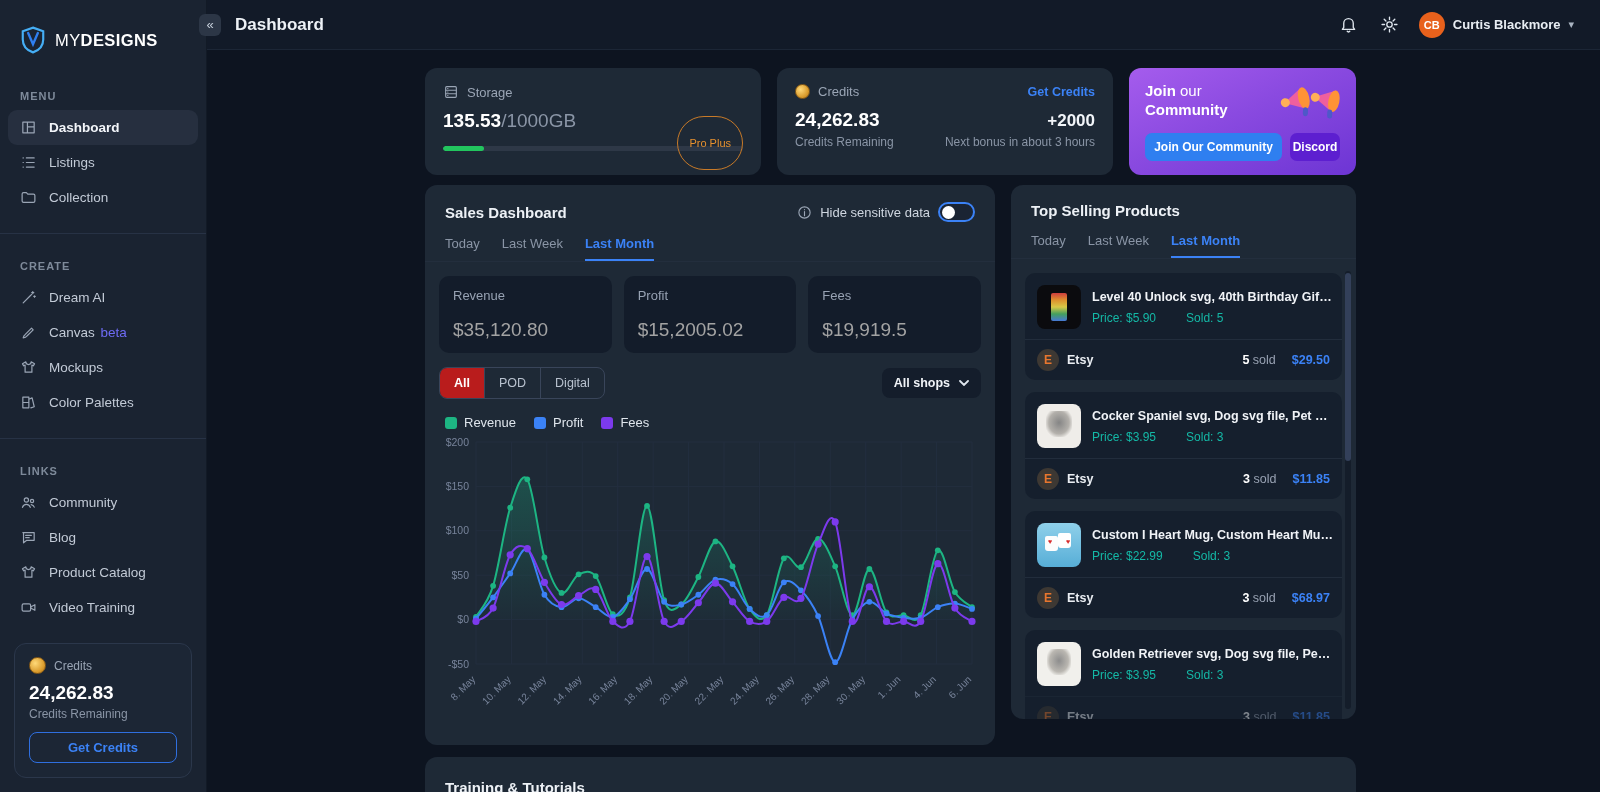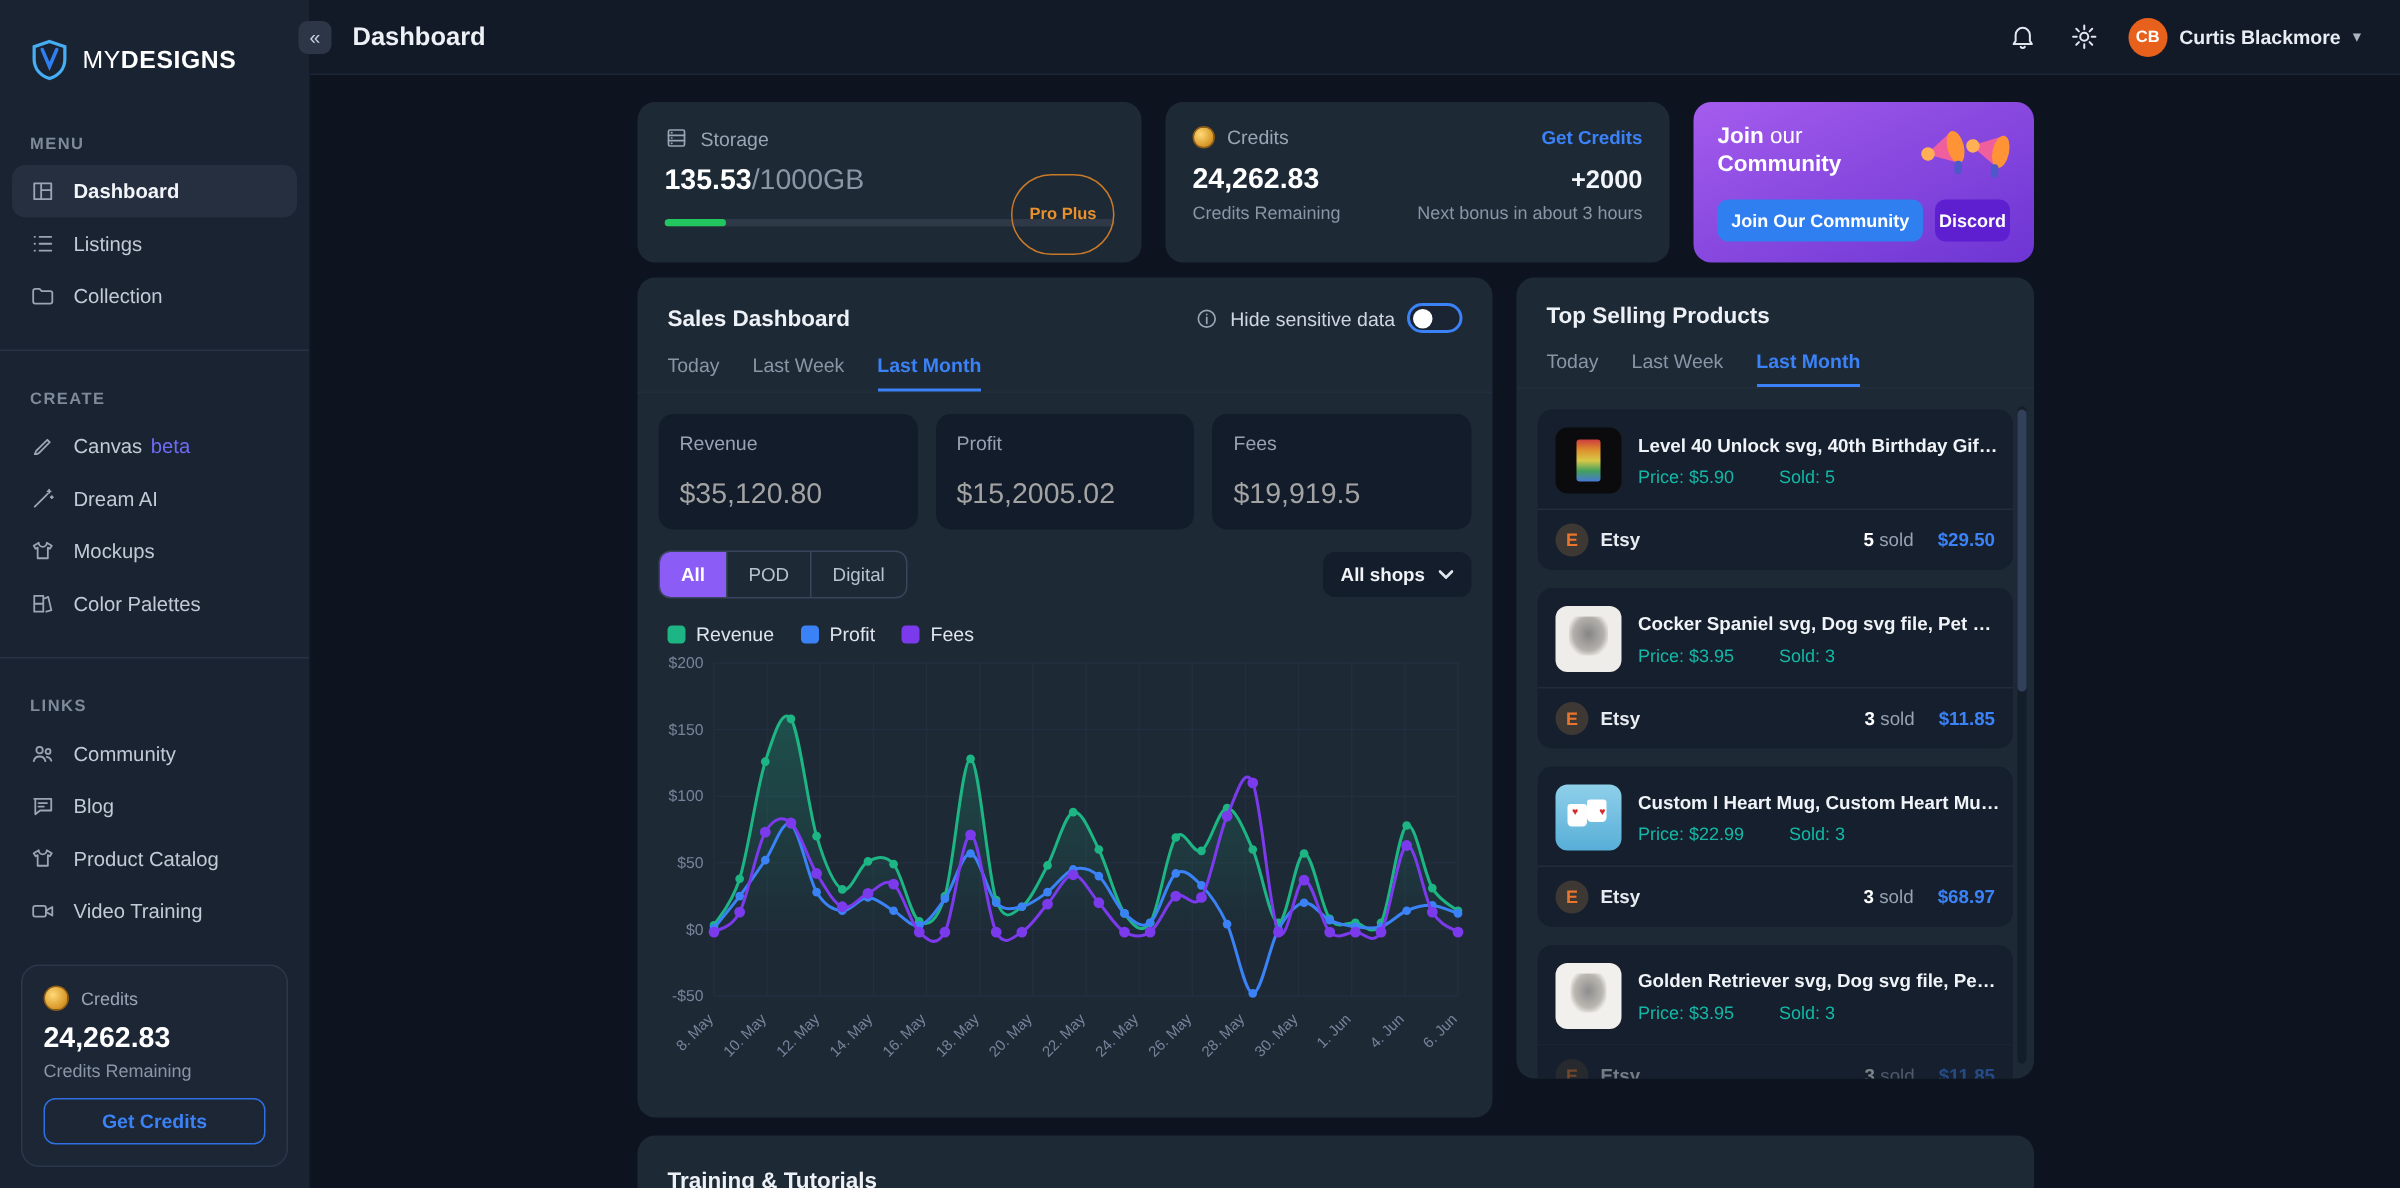--- a/index.html
+++ b/index.html
@@ -65,21 +65,21 @@
   .content { width:931px; margin-left:218px; padding-top:18px; }
 
   .cards-row { display:flex; gap:16px; }
   .info-card { background:#1e2936; border-radius:12px; height:107px; padding:16px 18px; position:relative; }
   .card-storage { width:336px; }
   .card-credits { width:336px; }
   .card-label-row { display:flex; align-items:center; gap:8px; color:#9aa5b5; font-size:13px; }
   .storage-val { margin-top:10px; font-size:19px; color:#8a95a6; }
   .storage-val b { color:#fff; font-weight:bold; }
   .plan-badge { position:absolute; right:18px; top:48px; border:1px solid #c87a28; color:#e8912f;
-    font-size:11px; font-weight:bold; padding:20px 11px; border-radius:999px; }
+    font-size:11px; font-weight:normal; padding:20px 11px; border-radius:999px; }
   .progress-track { margin-top:14px; height:5px; border-radius:3px; background:#2e3847; overflow:hidden; }
   .progress-fill { height:100%; border-radius:3px; background:#22c55e; }
   .link-blue { color:#3b82f6; font-size:12.5px; font-weight:bold; text-decoration:none; cursor:pointer; }
   .credits-top { display:flex; justify-content:space-between; align-items:center; }
   .credits-mid { display:flex; justify-content:space-between; align-items:baseline; margin-top:10px; }
   .credits-val { font-size:19px; font-weight:bold; color:#fff; }
   .credits-bonus { font-size:17px; font-weight:bold; color:#f2f5f9; }
   .credits-bottom { display:flex; justify-content:space-between; margin-top:4px; font-size:12px; color:#8a95a6; }
 
   .card-community { width:227px; border-radius:12px; padding:14px 16px;
@@ -111,21 +111,21 @@
   .stats-row { display:flex; gap:12px; margin:14px 14px 0; }
   .stat-card { flex:1; background:#131c2a; border-radius:10px; padding:12px 14px; }
   .stat-label { color:#97a2b3; font-size:13px; }
   .stat-value { color:#a3a3a3; font-size:19px; font-weight:normal; margin-top:16px; }
 
   .controls-row { display:flex; align-items:center; justify-content:space-between; margin:14px 14px 0; }
   .seg { display:inline-flex; border:1px solid #39455a; border-radius:8px; overflow:hidden; }
   .seg button { height:30px; padding:0 14px; background:transparent; border:none; color:#b9c2cf;
     font-size:12.5px; cursor:pointer; font-family:"Liberation Sans", sans-serif; }
   .seg button + button { border-left:1px solid #39455a; }
-  .seg button.active { background:#8b5cf6; color:#fff; font-weight:bold; }
+  .seg button.active { background:#b91c1c; color:#fff; font-weight:bold; }
   .shop-select { height:30px; padding:0 12px; background:#141d2b; border:none; border-radius:8px;
     color:#f0f3f7; font-size:12.5px; font-weight:bold; display:flex; align-items:center; gap:9px; cursor:pointer;
     font-family:"Liberation Sans", sans-serif; }
 
   .legend-row { display:flex; gap:18px; margin:16px 20px 2px; }
   .legend-item { display:flex; align-items:center; gap:7px; font-size:13px; color:#dfe5ec; cursor:pointer; }
   .legend-swatch { width:12px; height:12px; border-radius:3px; }
 
   .chart-wrap { margin:2px 15px 0; }
 
@@ -198,29 +198,29 @@
         </svg>
       <span>Collection</span>
     </div>
   </nav>
 
   <div class="divider"></div>
   <div class="section-label">CREATE</div>
   <nav class="nav">
     <div class="nav-item">
       <svg class="ico" width="17" height="17" viewBox="0 0 24 24">
+          <path d="M4.5 19.5 L14.5 9.5 M14.5 9.5l2-2 M18 3.5v3 M16.5 5h3 M20.5 9.5v2 M19.5 10.5h2"></path>
+        </svg>
+      <span>Dream AI</span>
+    </div>
+    <div class="nav-item">
+      <svg class="ico" width="17" height="17" viewBox="0 0 24 24">
           <path d="M4.5 19.5c.5-2.8 1.2-3.8 3-4.8l8.8-8.8 2.3 2.3-8.8 8.8c-1 1.8-2 2.5-5.3 2.5z"></path>
         </svg>
       <span><span>Canvas</span> <span class="beta">beta</span></span>
-    </div>
-    <div class="nav-item">
-      <svg class="ico" width="17" height="17" viewBox="0 0 24 24">
-          <path d="M4.5 19.5 L14.5 9.5 M14.5 9.5l2-2 M18 3.5v3 M16.5 5h3 M20.5 9.5v2 M19.5 10.5h2"></path>
-        </svg>
-      <span>Dream AI</span>
     </div>
     <div class="nav-item">
       <svg class="ico" width="17" height="17" viewBox="0 0 24 24">
           <path d="M8.2 4 3.5 6.8l1.8 2.8 1.9-1v10h9.6v-10l1.9 1 1.8-2.8L15.8 4a3.4 3.4 0 0 1-7.6 0z"></path>
         </svg>
       <span>Mockups</span>
     </div>
     <div class="nav-item">
       <svg class="ico" width="17" height="17" viewBox="0 0 24 24">
           <path d="M4 4.5h8.5V19.5H4z M12.5 7.5l4.6-2 3 12.5-4.8 1.5 M4 12h8.5"></path>

